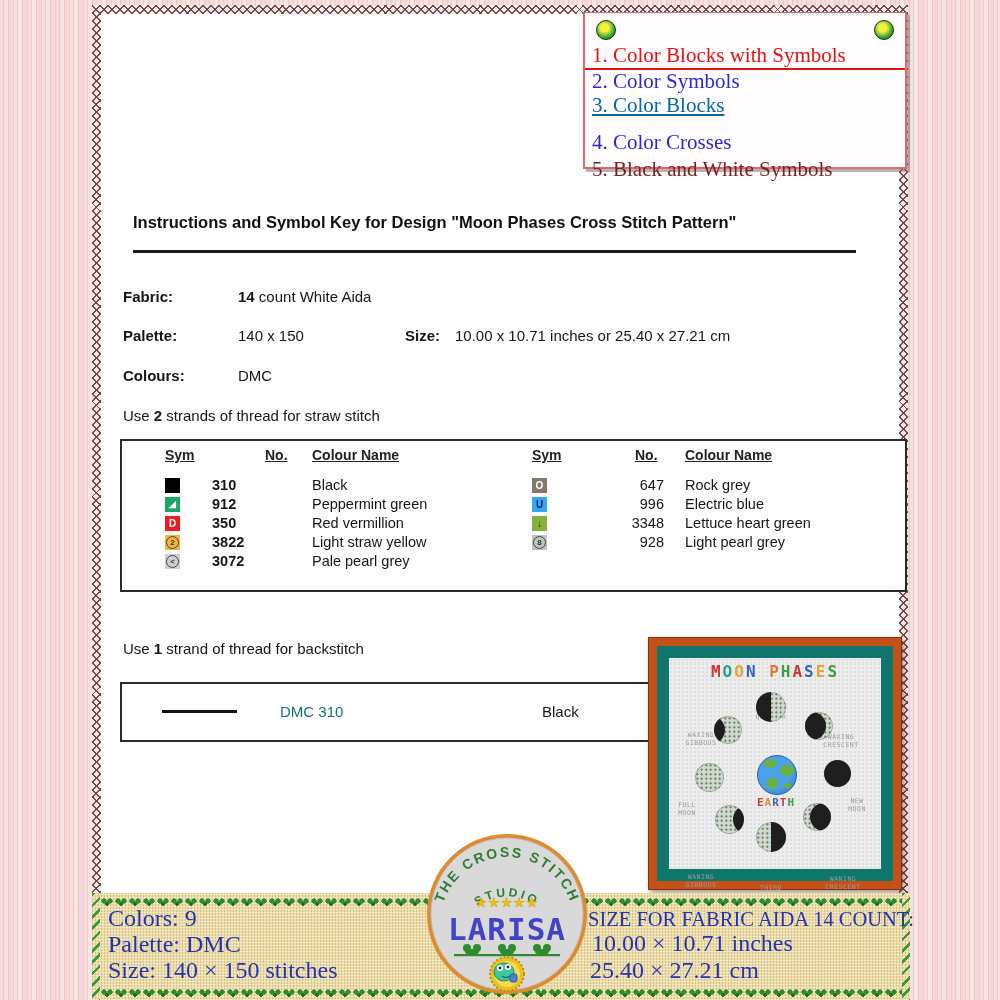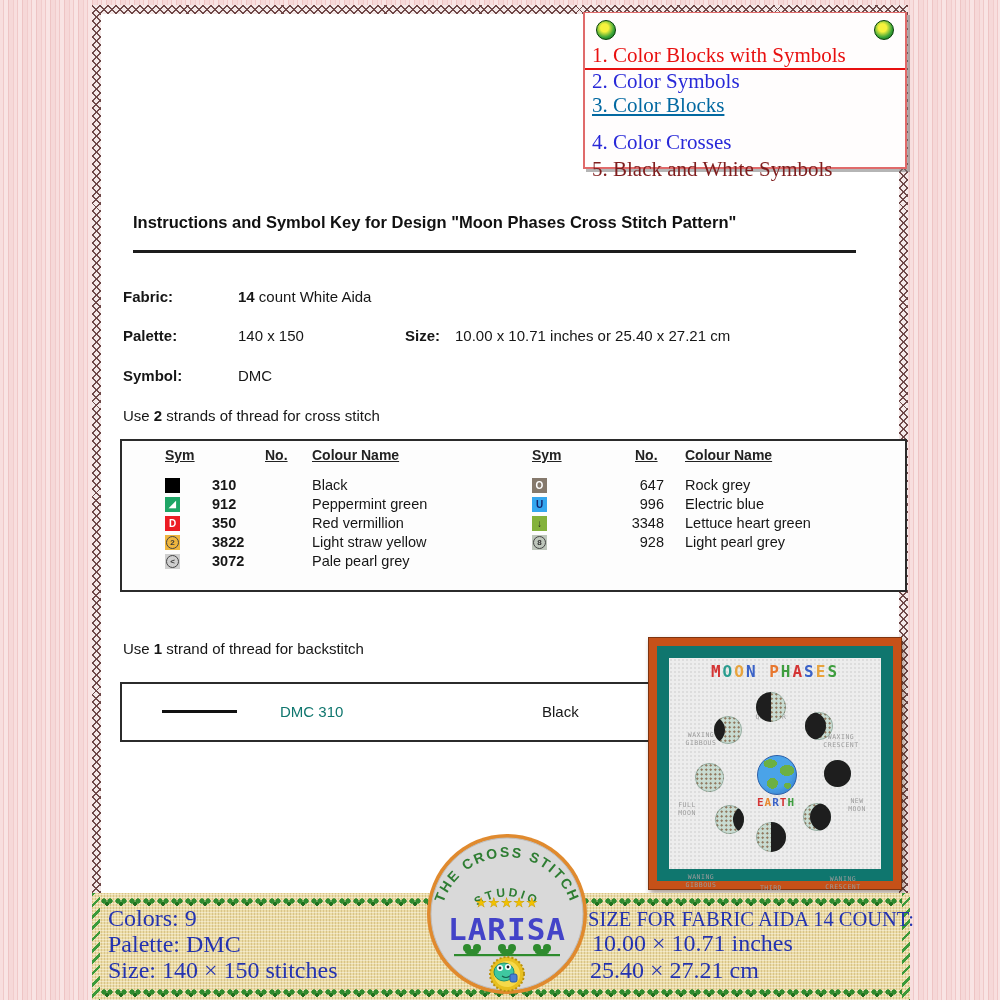--- a/index.html
+++ b/index.html
@@ -137,24 +137,24 @@
 <div class="abs title-rule"></div>
 
 <div class="abs fld b" style="left:123px;top:288px;">Fabric:</div>
 <div class="abs fld" style="left:238px;top:288px;"><span class="b">14</span><span> count White Aida</span></div>
 
 <div class="abs fld b" style="left:123px;top:327px;">Palette:</div>
 <div class="abs fld" style="left:238px;top:327px;">140 x 150</div>
 <div class="abs fld b" style="left:405px;top:327px;">Size:</div>
 <div class="abs fld" style="left:455px;top:327px;">10.00 x 10.71 inches or 25.40 x 27.21 cm</div>
 
-<div class="abs fld b" style="left:123px;top:367px;">Symbol:</div>
+<div class="abs fld b" style="left:123px;top:367px;">Colours:</div>
 <div class="abs fld" style="left:238px;top:367px;">DMC</div>
 
-<div class="abs fld" style="left:123px;top:407px;"><span>Use </span><span class="b">2</span><span> strands of thread for cross stitch</span></div>
+<div class="abs fld" style="left:123px;top:407px;"><span>Use </span><span class="b">2</span><span> strands of thread for straw stitch</span></div>
 
 <div class="abs symbox">
   <span class="skh" style="left:43px;">Sym</span>
   <span class="skh" style="left:143px;">No.</span>
   <span class="skh" style="left:190px;">Colour Name</span>
   <span class="skh" style="left:410px;">Sym</span>
   <span class="skh" style="left:513px;">No.</span>
   <span class="skh" style="left:563px;">Colour Name</span>
 
   <div class="skrow" style="top:36px;">

